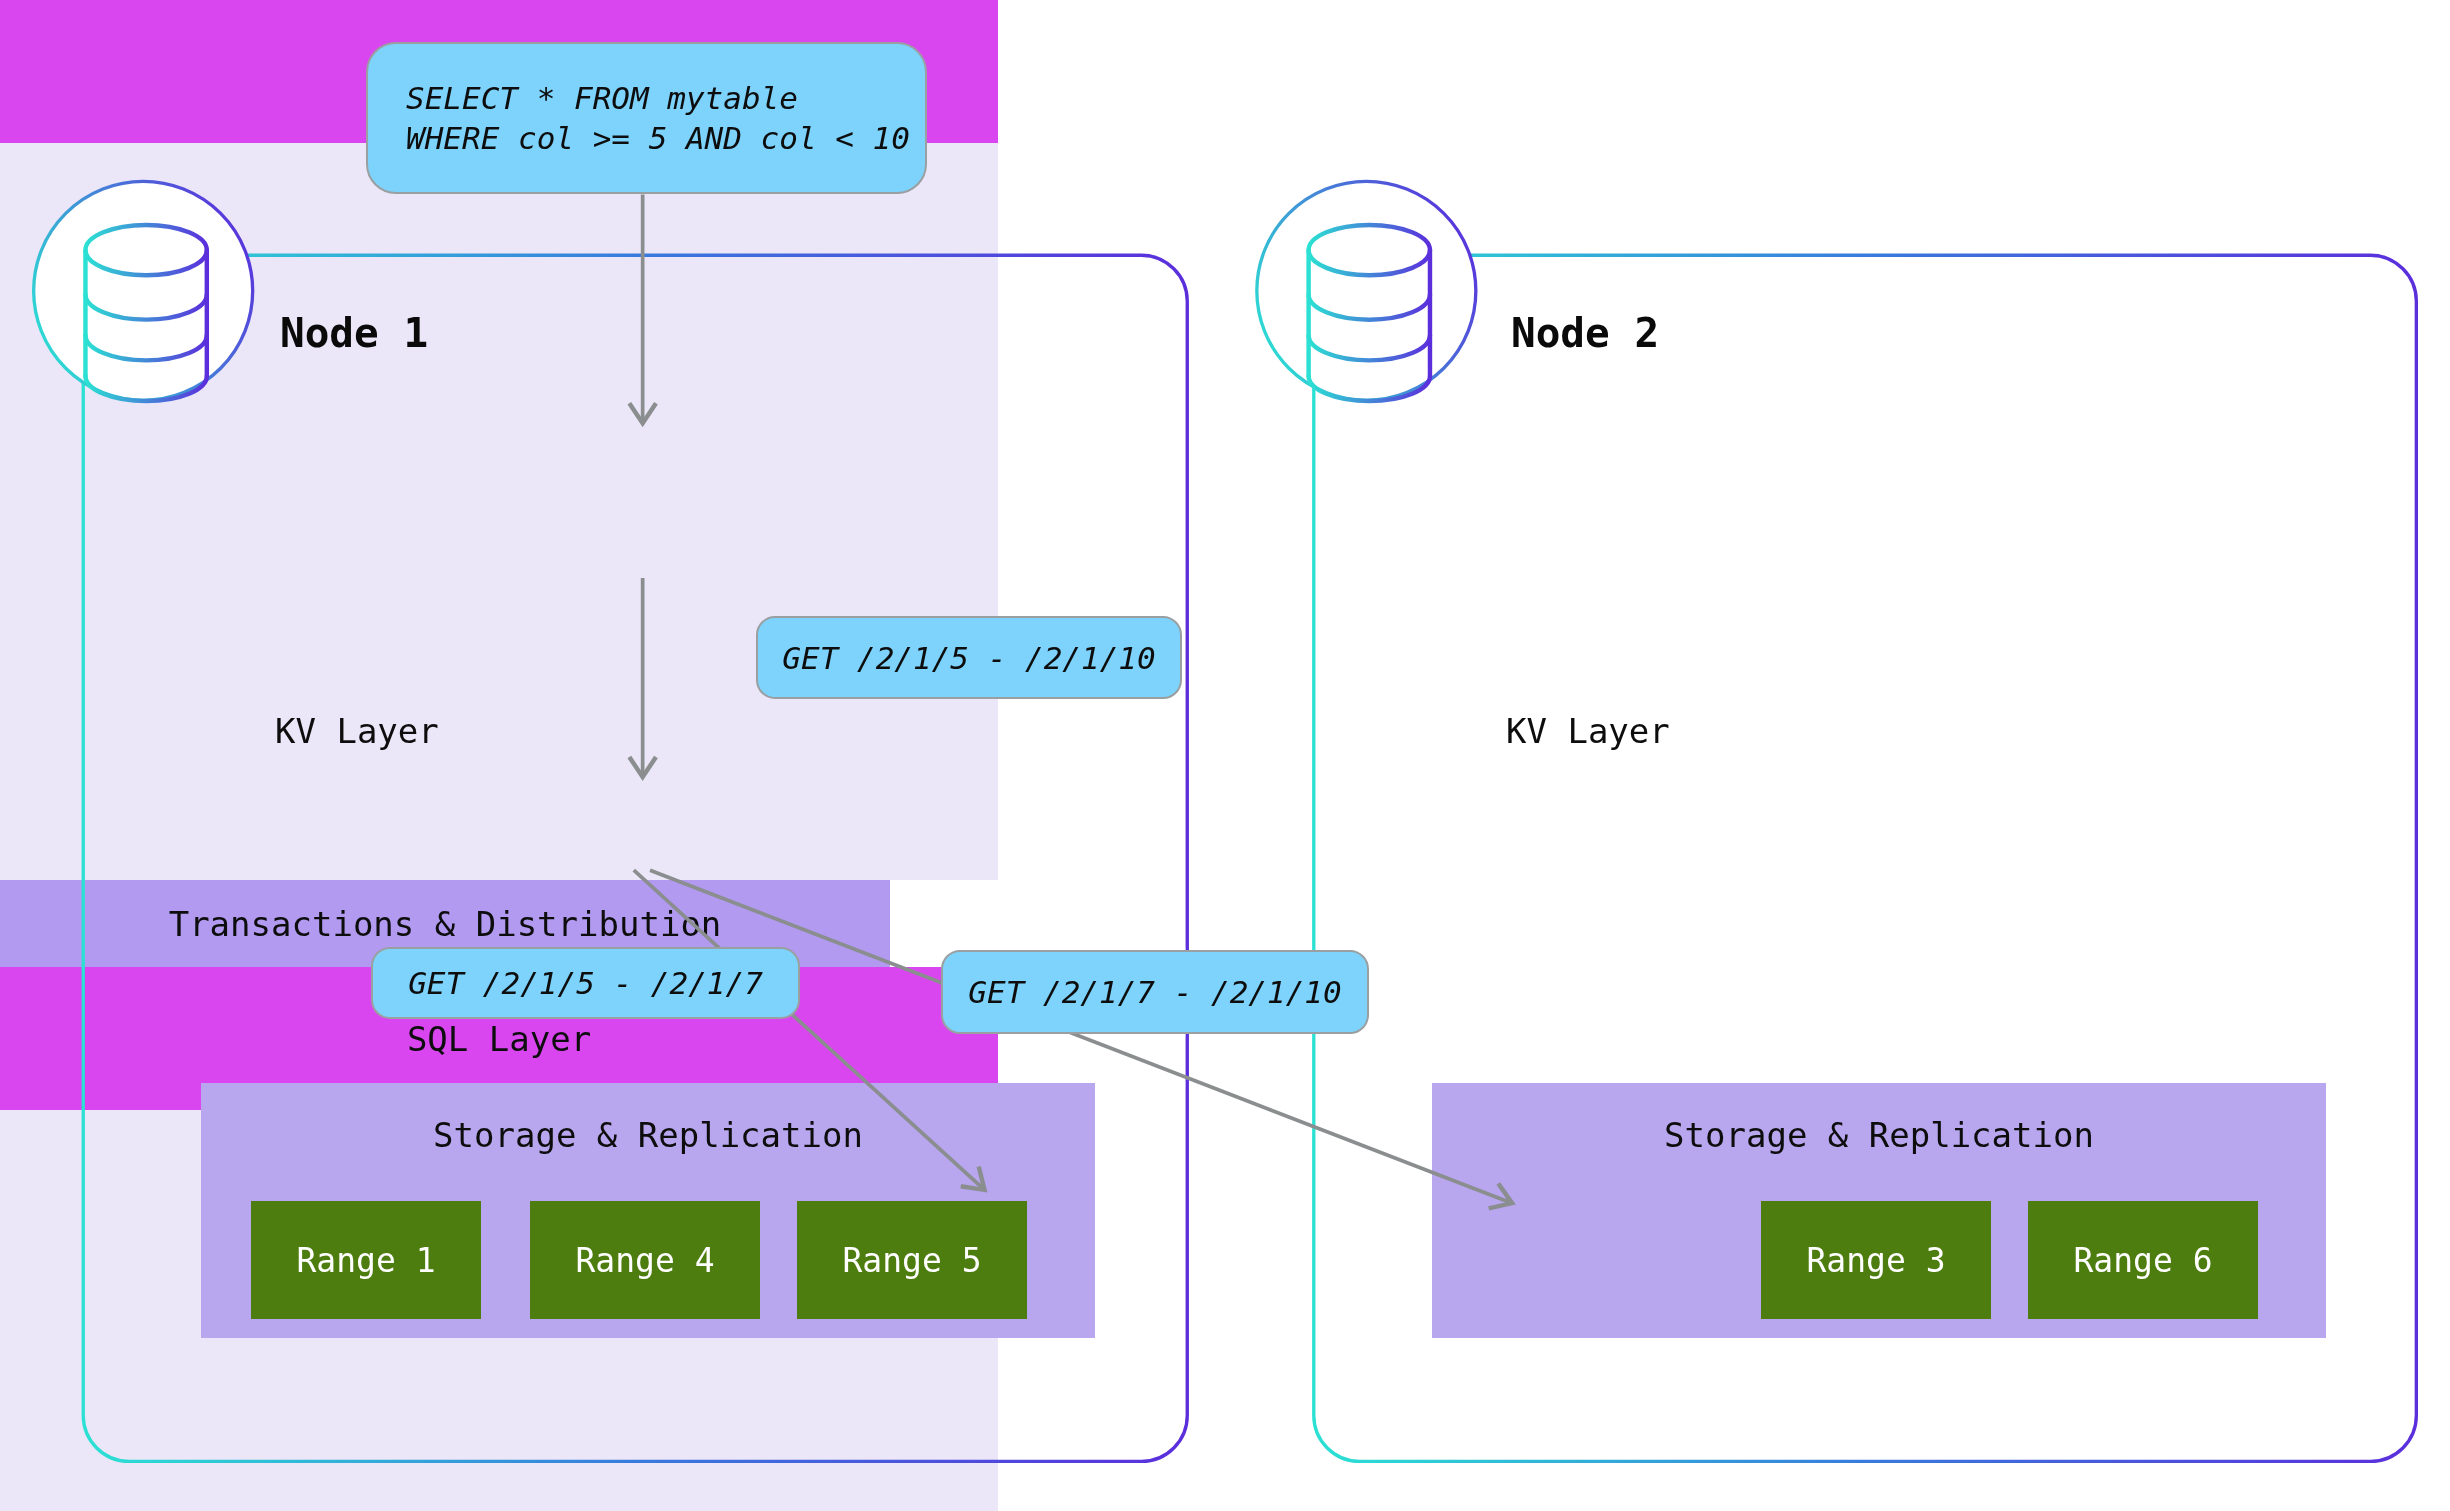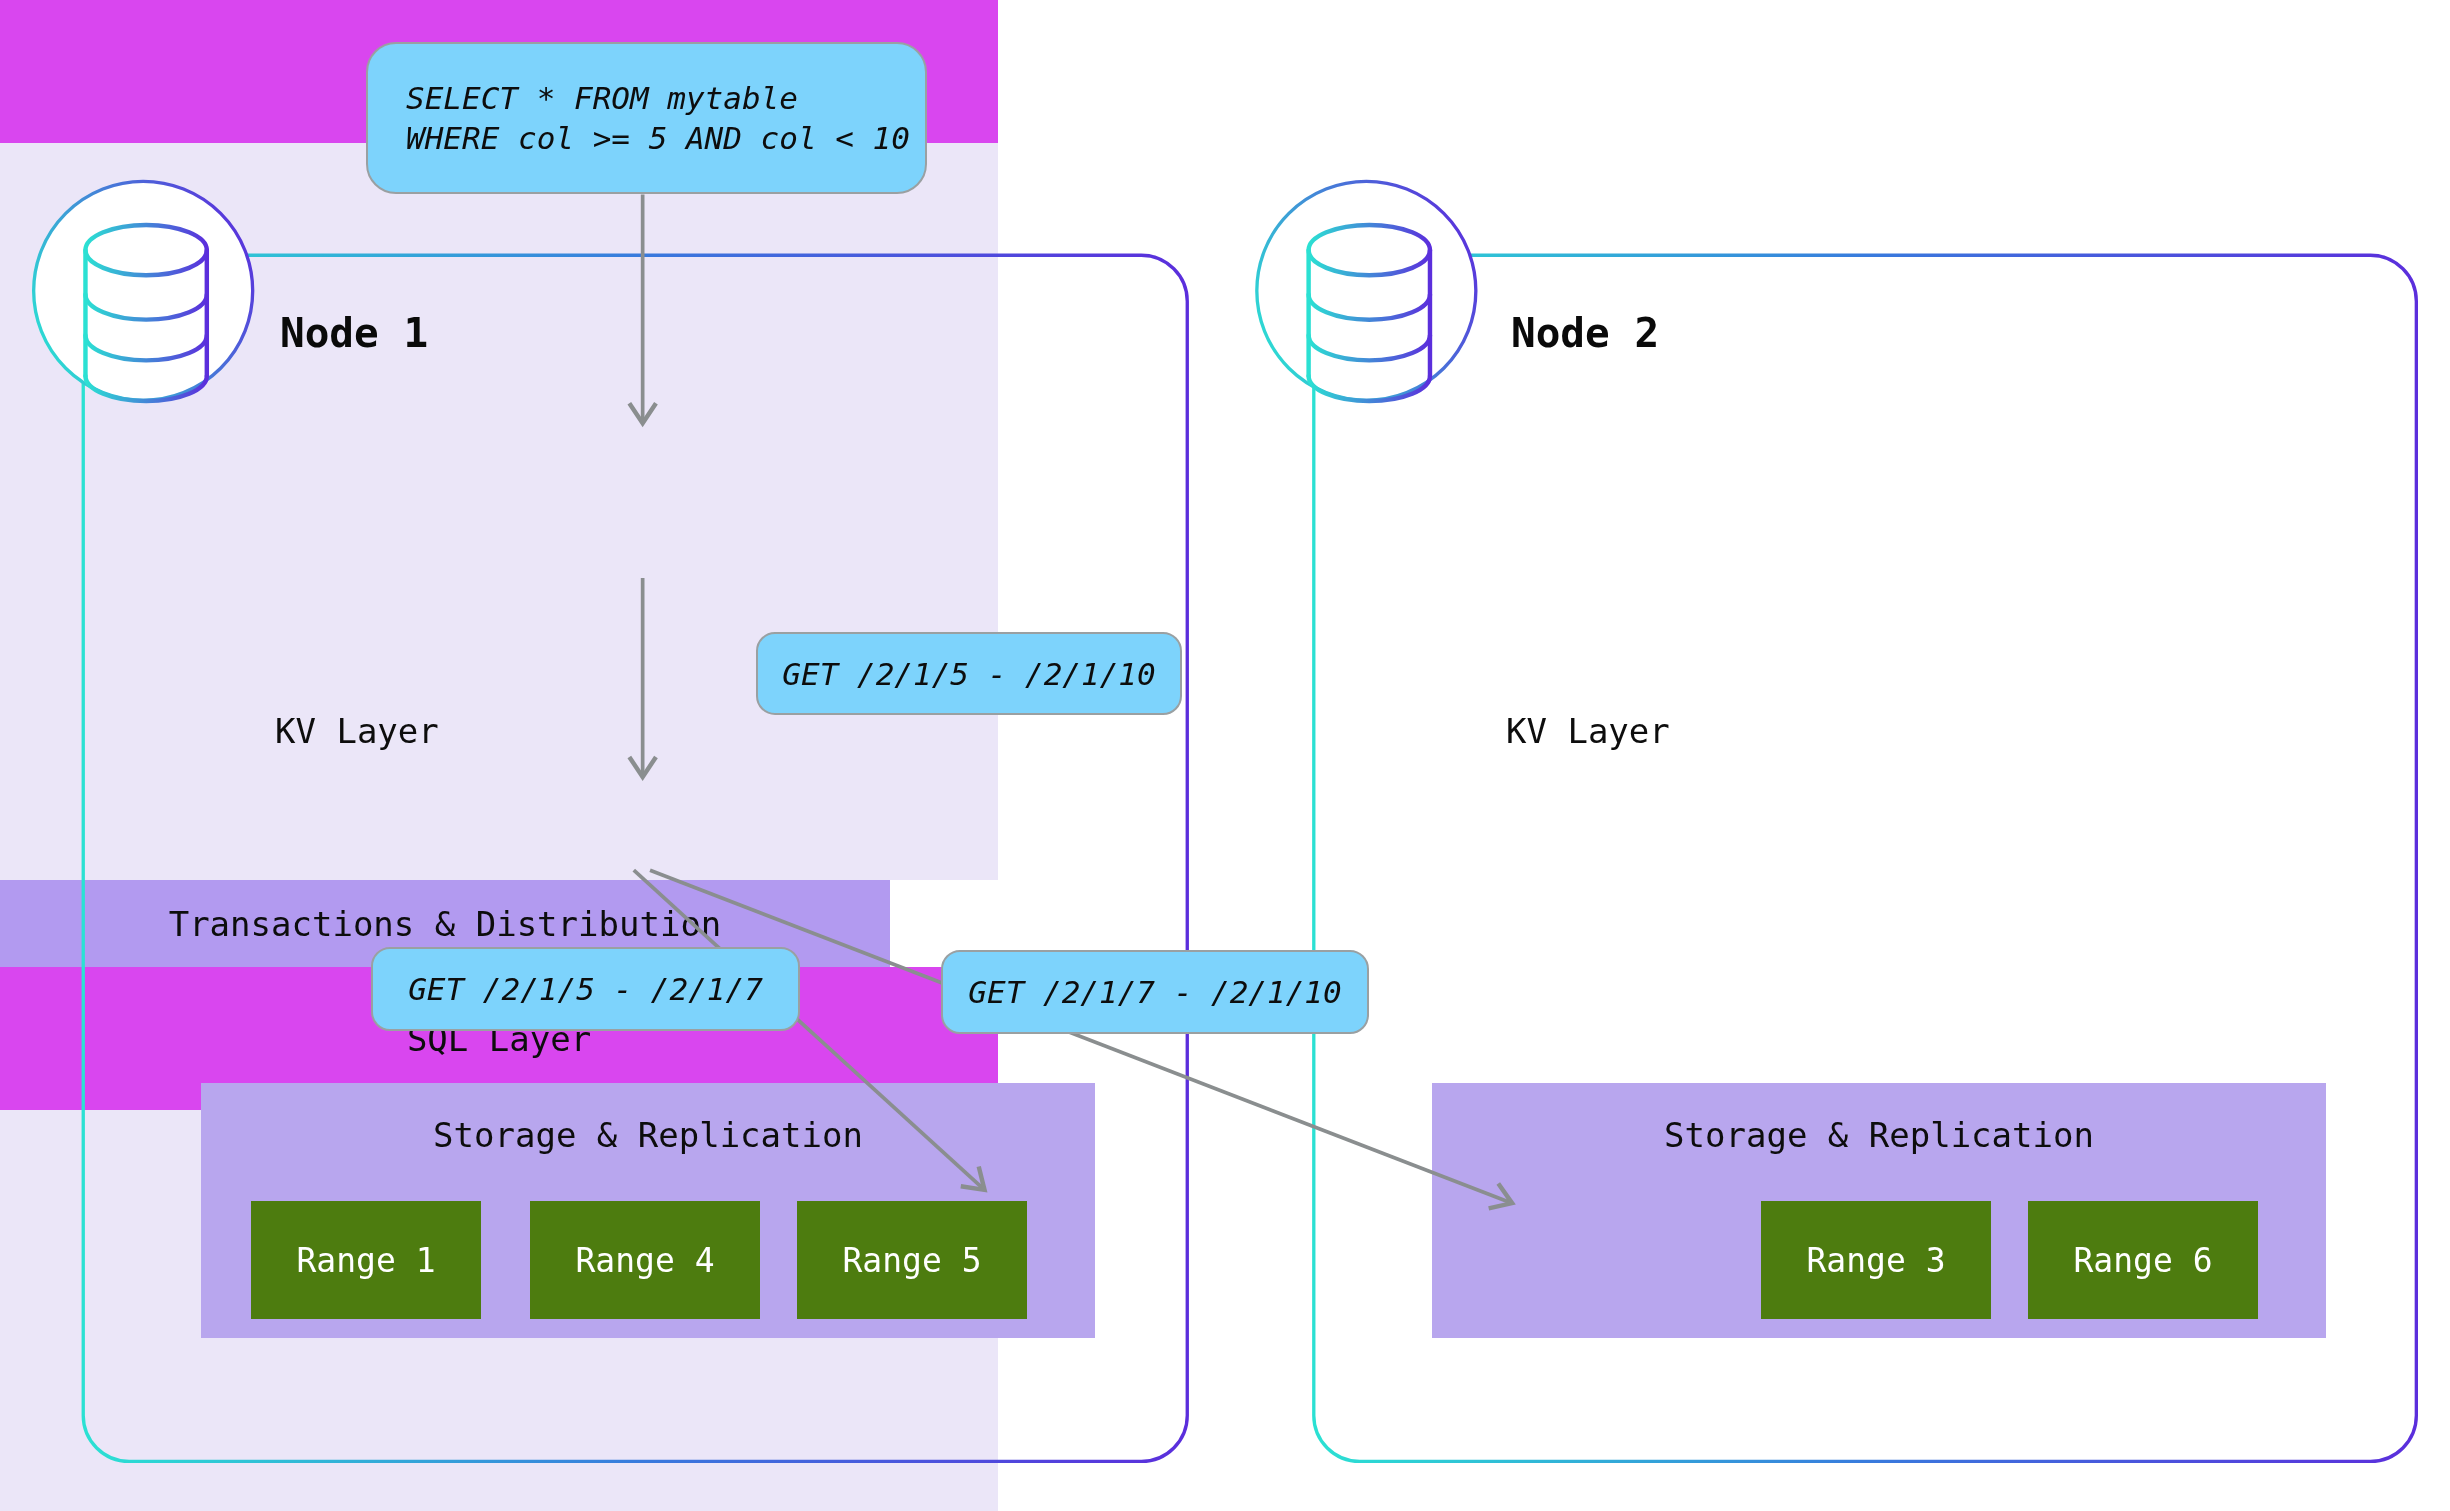--- a/index.html
+++ b/index.html
@@ -40,22 +40,22 @@
     z-index: 30;
   }
   .callout.query {
     left: 366px; top: 42px; width: 561px; height: 152px;
     border-radius: 30px;
     justify-content: flex-start;
     padding-left: 38px;
     line-height: 40px;
   }
   .callout.get { border-radius: 19px; }
-  .callout.get-combined { left: 756px; top: 632px; width: 426px; height: 83px; }
-  .callout.get-left     { left: 371px;  top: 947px; width: 429px; height: 84px; }
+  .callout.get-combined { left: 756px; top: 616px; width: 426px; height: 83px; }
+  .callout.get-left     { left: 371px;  top: 947px; width: 429px; height: 72px; }
   .callout.get-right    { left: 941px; top: 950px; width: 428px; height: 84px; }
 
   
   .node-title {
     position: absolute;
     top: 309px;
     font-size: 41px;
     font-weight: 700;
     color: #0a0a0a;
     z-index: 30;

